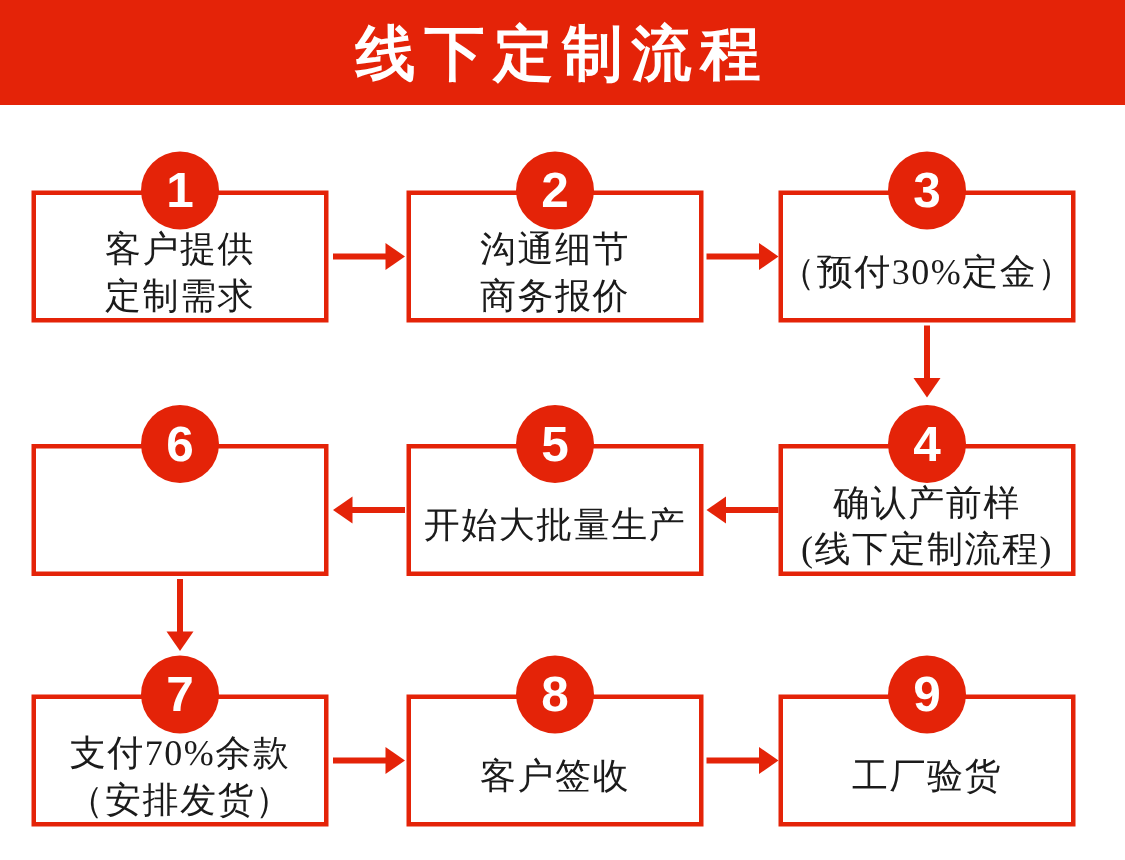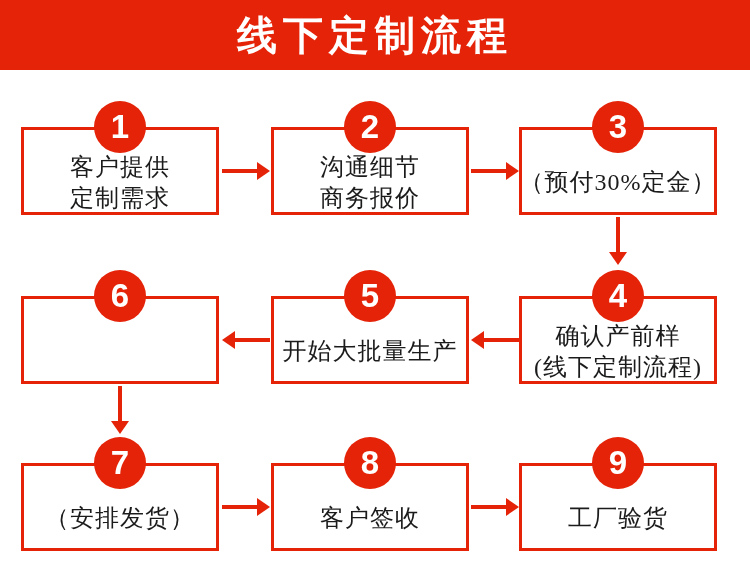--- a/index.html
+++ b/index.html
@@ -180,20 +180,21 @@
     </div>
     <div class="box-text">
     </div>
   </div>
 
   <div class="step c0 r2">
     <div class="badge">
       <span>7</span>
     </div>
     <div class="box-text">
+      <span>支付70%余款</span>
       <span>（安排发货）</span>
     </div>
   </div>
 
   <div class="step c1 r2">
     <div class="badge">
       <span>8</span>
     </div>
     <div class="box-text">
       <span>客户签收</span>

